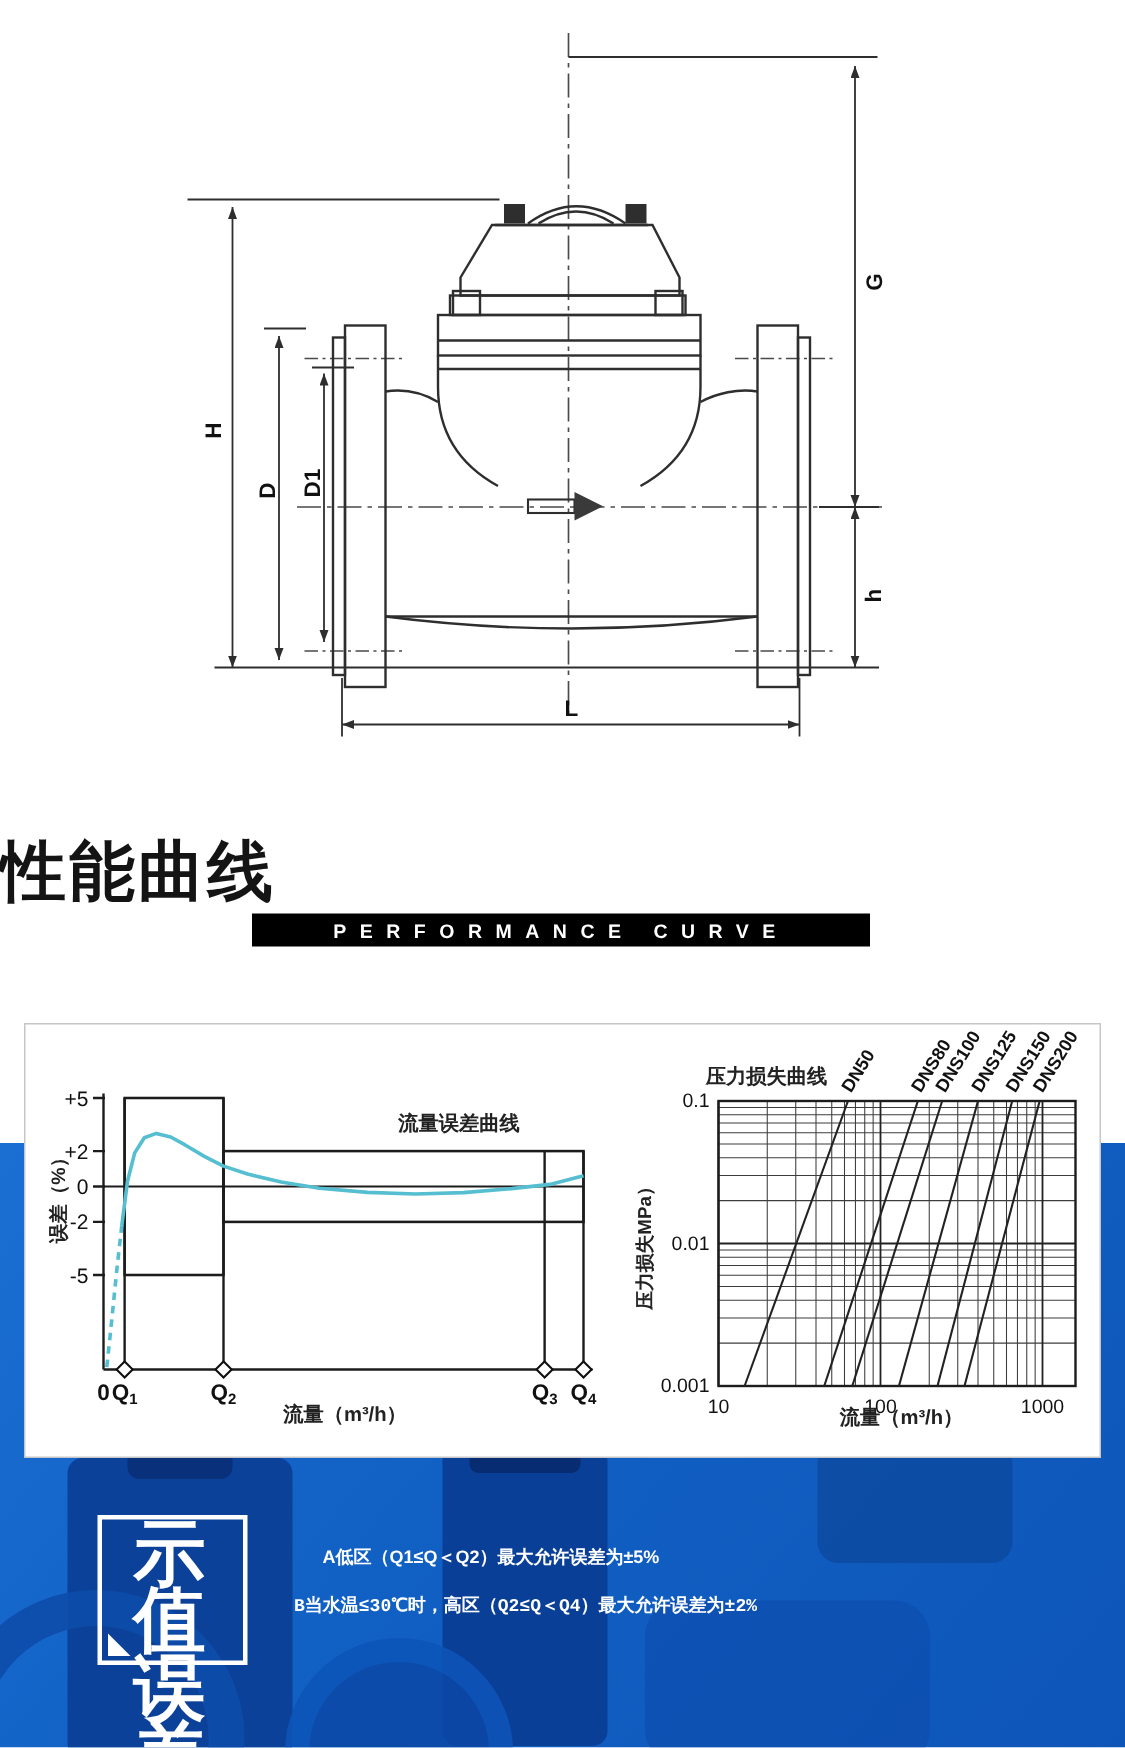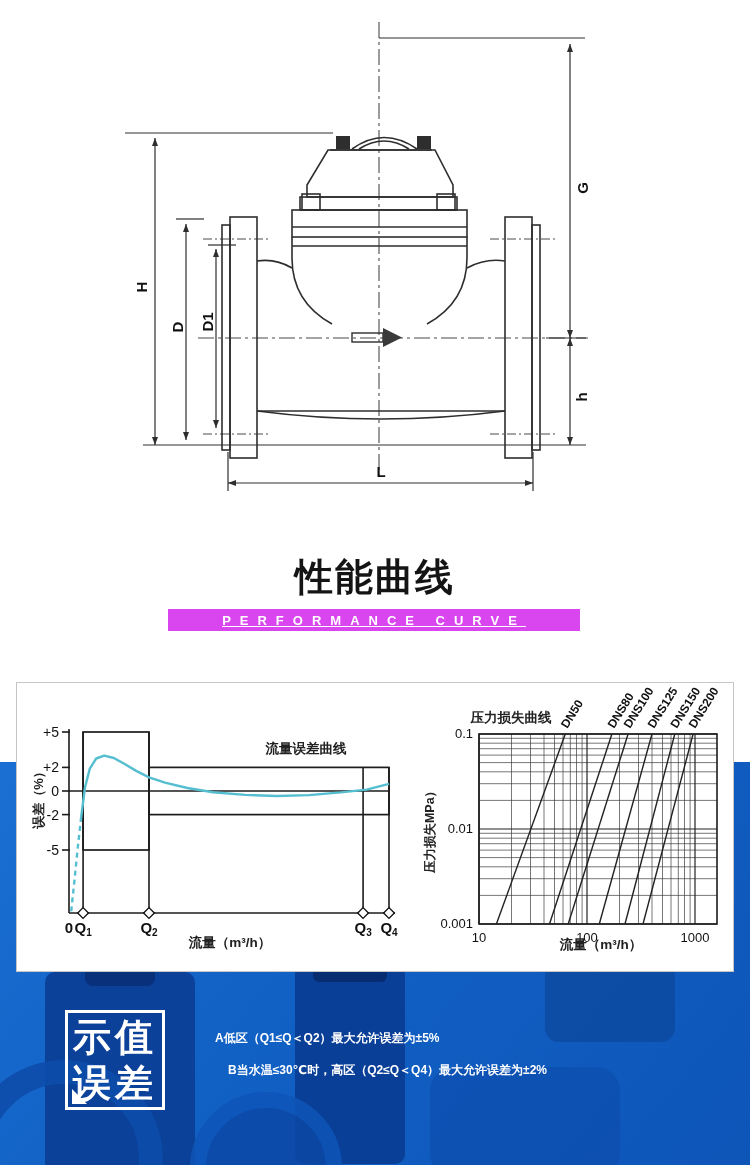--- a/index.html
+++ b/index.html
@@ -1,41 +1,41 @@
 <!DOCTYPE html>
 <html><head>
 <meta charset="utf-8">
 <style>
   html,body{margin:0;padding:0;}
   body{font-family:"Liberation Sans","DejaVu Sans",sans-serif;background:#fff;}
   #page{position:relative;width:750px;height:1165px;overflow:hidden;background:#fff;margin:0 auto;}
   
   #drawing-svg{position:absolute;left:0;top:0;}
   
-  .sec-title{position:absolute;left:0;top:552px;width:750px;text-align:center;
-    font-size:38px;font-weight:600;letter-spacing:2px;color:#141414;}
+  .sec-title{position:absolute;left:0;top:552px;width:750px;text-align:left;
+    font-size:44px;font-weight:600;letter-spacing:2px;color:#141414;}
   .sec-banner{position:absolute;left:168px;top:609px;width:412px;height:22px;
     color:#fff;font-size:13px;font-weight:bold;letter-spacing:9px;
     text-align:center;line-height:23px;white-space:nowrap;overflow:hidden;}
   
   .blue-section{position:absolute;left:0;top:762px;width:750px;height:403px;overflow:hidden;
     background:linear-gradient(130deg,#1b6fd2 0%,#1160c4 45%,#0e55b8 100%);}
   .sil{position:absolute;}
   
   .chart-card{position:absolute;left:16px;top:682px;width:716px;height:288px;
     background:#fff;border:1px solid #c6c6c6;}
   
   .badge-box{position:absolute;left:65px;top:248px;width:94px;height:94px;
     border:3px solid #fff;color:#fff;text-align:center;}
-  .badge-box .bl{font-size:38px;line-height:44px;font-weight:600;letter-spacing:4px;margin-top:2px;}
+  .badge-box .bl{font-size:48px;line-height:44px;font-weight:600;letter-spacing:4px;margin-top:2px;}
   .badge-tri{position:absolute;left:4px;bottom:3px;width:0;height:0;
     border-bottom:15px solid #fff;border-right:15px solid transparent;}
   .spec-line{position:absolute;color:#fff;font-size:12px;font-weight:600;white-space:nowrap;}
   .spec-a{left:215px;top:268px;}
-  .spec-b{left:228px;top:300px;}
+  .spec-b{left:196px;top:300px;font-family:Liberation Mono, monospace;}
   .spec-c{left:222px;top:325px;}
   text{font-family:"Liberation Sans","DejaVu Sans",sans-serif;}
 </style>
 </head>
 <body>
 
 <div id="page">
 
   <svg id="drawing-svg" width="750" height="540" viewBox="0 0 750 540">
     <defs>
@@ -108,21 +108,21 @@
       <text x="583" y="193" transform="rotate(-90 583 188)">G</text>
       <text x="142" y="292" transform="rotate(-90 142 287)">H</text>
       <text x="178" y="332" transform="rotate(-90 178 327)">D</text>
       <text x="208" y="327" transform="rotate(-90 208 322)">D1</text>
       <text x="582" y="402" transform="rotate(-90 582 397)">h</text>
       <text x="381" y="477">L</text>
     </g>
   </svg>
 
   <div class="sec-title">性能曲线</div>
-  <div class="sec-banner" style="background: #d946ef; text-decoration: underline;">PERFORMANCE CURVE</div>
+  <div class="sec-banner" style="background: #000000;">PERFORMANCE CURVE</div>
 
   <div class="blue-section">
 
     <div class="sil" style="left:45px;top:210px;width:150px;height:200px;background:#0b4199;border-radius:10px;"></div>
     <div class="sil" style="left:85px;top:180px;width:70px;height:44px;background:#09307a;border-radius:8px;"></div>
     <div class="sil" style="left:-35px;top:298px;width:150px;height:150px;border-radius:50%;border:24px solid #0d4cab;opacity:.9;"></div>
     <div class="sil" style="left:295px;top:202px;width:110px;height:200px;background:#0a3f97;border-radius:10px;"></div>
     <div class="sil" style="left:313px;top:176px;width:74px;height:44px;background:#082c72;border-radius:6px;"></div>
     <div class="sil" style="left:352px;top:160px;width:52px;height:16px;background:#082c72;border-radius:4px;transform:rotate(-14deg);"></div>
     <div class="sil" style="left:190px;top:330px;width:120px;height:120px;border-radius:50%;background:#0c48a6;border:16px solid #0e55b8;opacity:.85;"></div>

